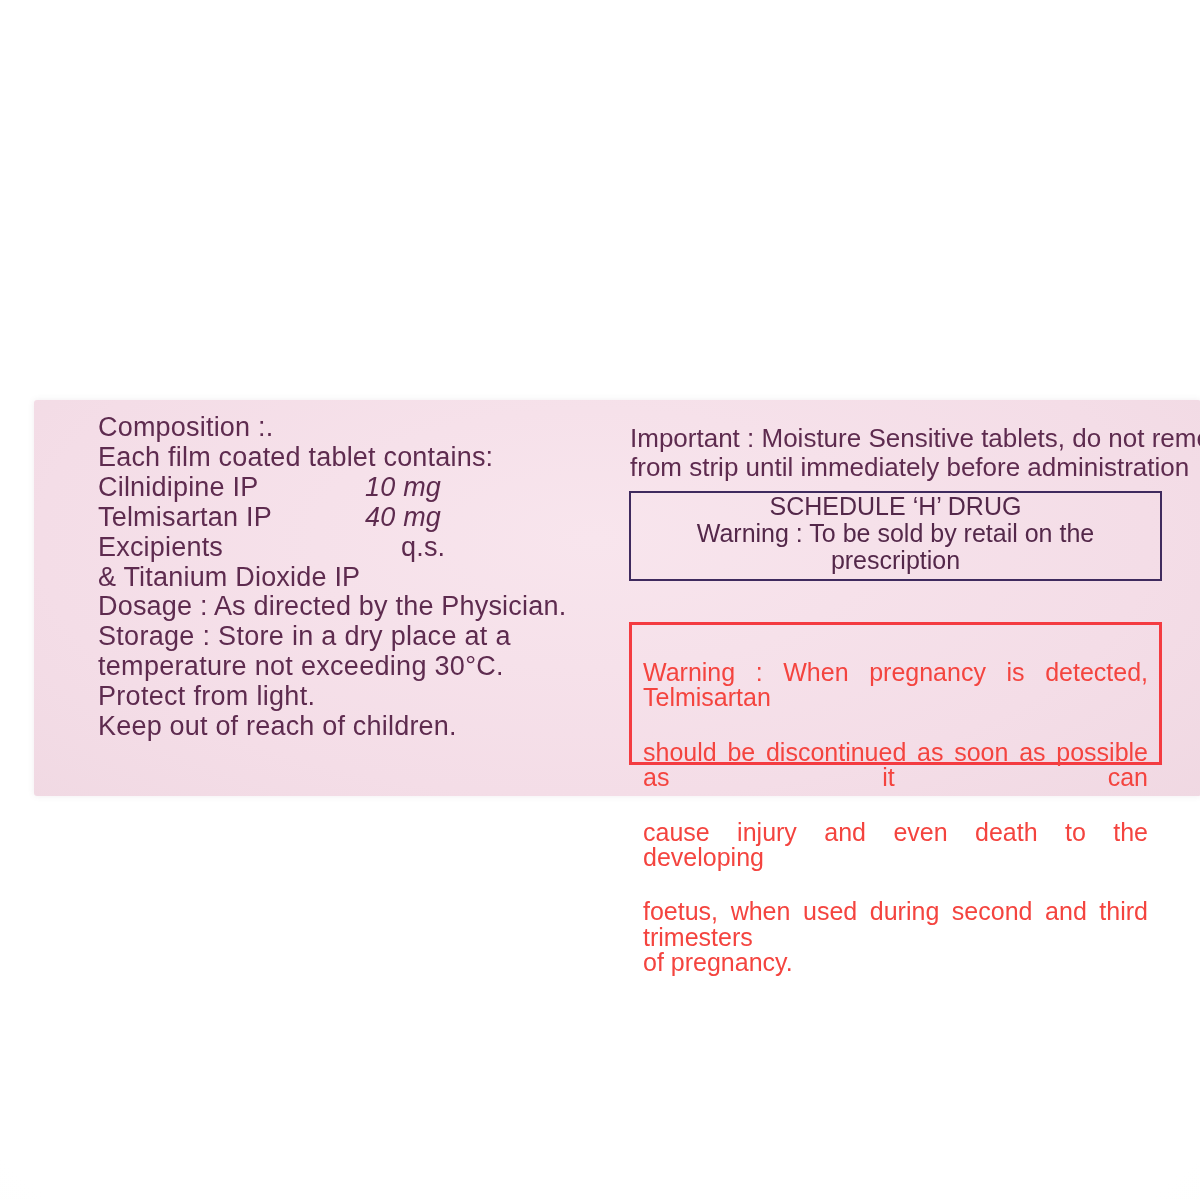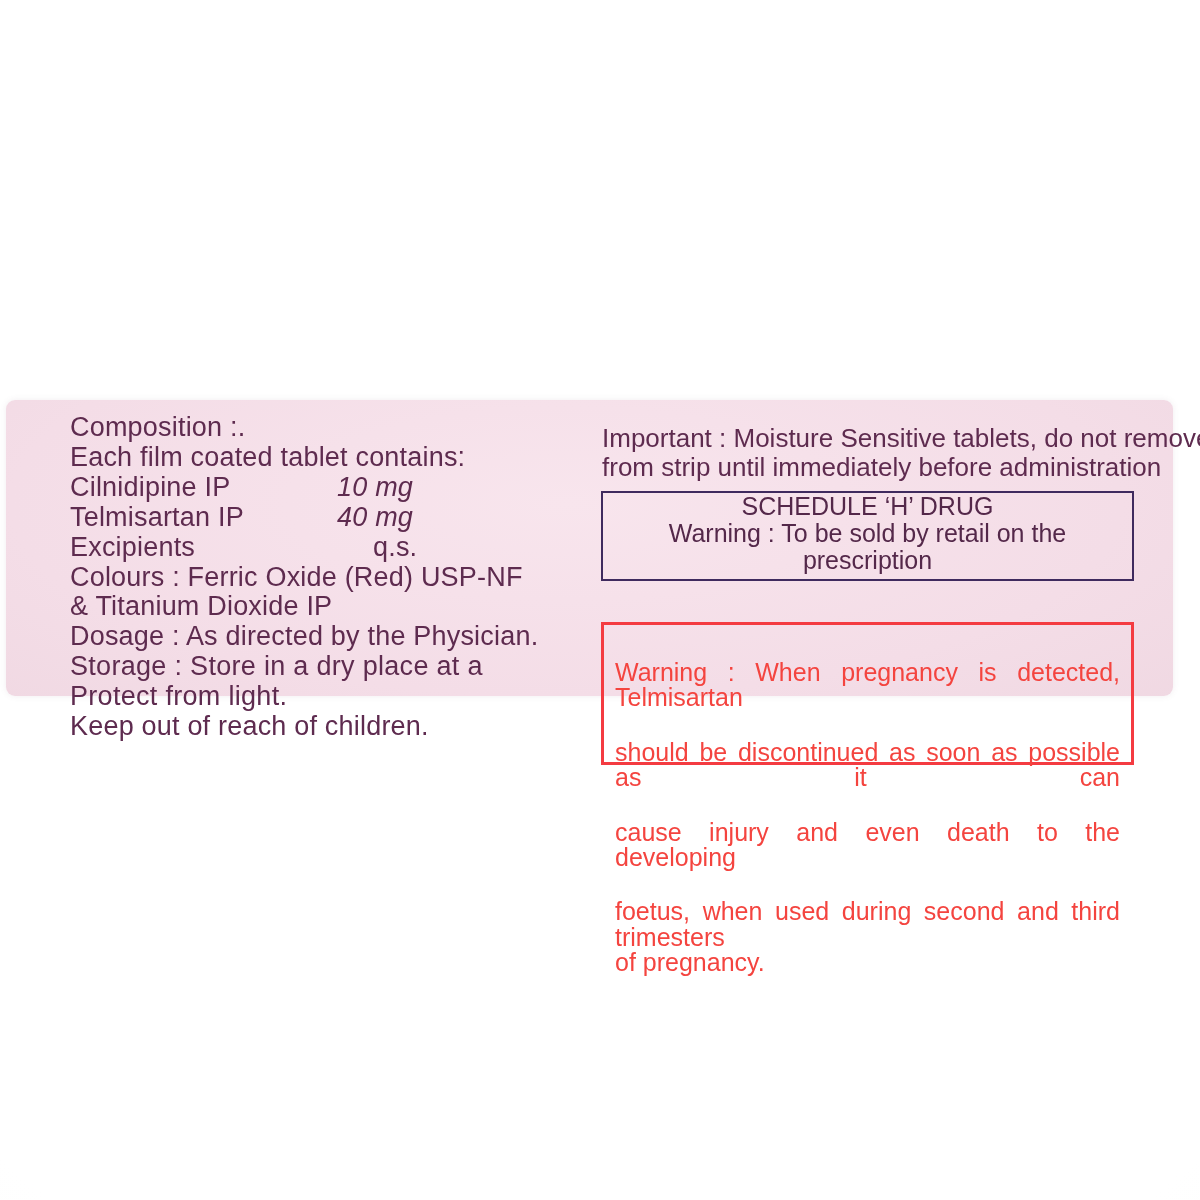--- a/index.html
+++ b/index.html
@@ -9,26 +9,26 @@
     height: 1200px;
     overflow: hidden;
     font-family: "Liberation Sans", sans-serif;
   }
   body {
     background: radial-gradient(130% 130% at 50% 45%, #ffffff 55%, #fbfafb 80%, #f4f3f4 100%);
     position: relative;
   }
   .label {
     position: absolute;
-    left: 6px;
+    left: 34px;
     top: 400px;
     width: 1167px;
-    height: 296px;
+    height: 396px;
     box-sizing: border-box;
-    border-radius: 9px;
+    border-radius: 3px;
     background: radial-gradient(95% 130% at 48% 35%, #f8e5ed 0%, #f4dde7 50%, #eed6e0 88%, #ead2dc 100%);
     box-shadow: 0 0 6px rgba(120, 90, 110, 0.10);
   }
   
   .left-col {
     position: absolute;
     left: 64px;
     top: 13px;
     width: 505px;
     color: #5e2b4f;
@@ -107,24 +107,24 @@
     </div>
     <div class="line ing-row">
       <span>Telmisartan IP</span>
       <span class="amt-mg">40 mg</span>
     </div>
     <div class="line ing-row">
       <span>Excipients</span>
       <span class="amt-qs">q.s.</span>
     </div>
 
-    <div class="line">Colours : Ferric Oxide (Red) USP-NF</div>
     <div class="line">&amp; Titanium Dioxide IP</div>
     <div class="line">Dosage : As directed by the Physician.</div>
     <div class="line bold">Storage : Store in a dry place at a</div>
+    <div class="line bold">temperature not exceeding 30°C.</div>
     <div class="line bold">Protect from light.</div>
     <div class="line">Keep out of reach of children.</div>
   </div>
 
   <div class="right-col">
 
     <div class="important">
       <div>Important : Moisture Sensitive tablets, do not remove</div>
       <div>from strip until immediately before administration</div>
     </div>

